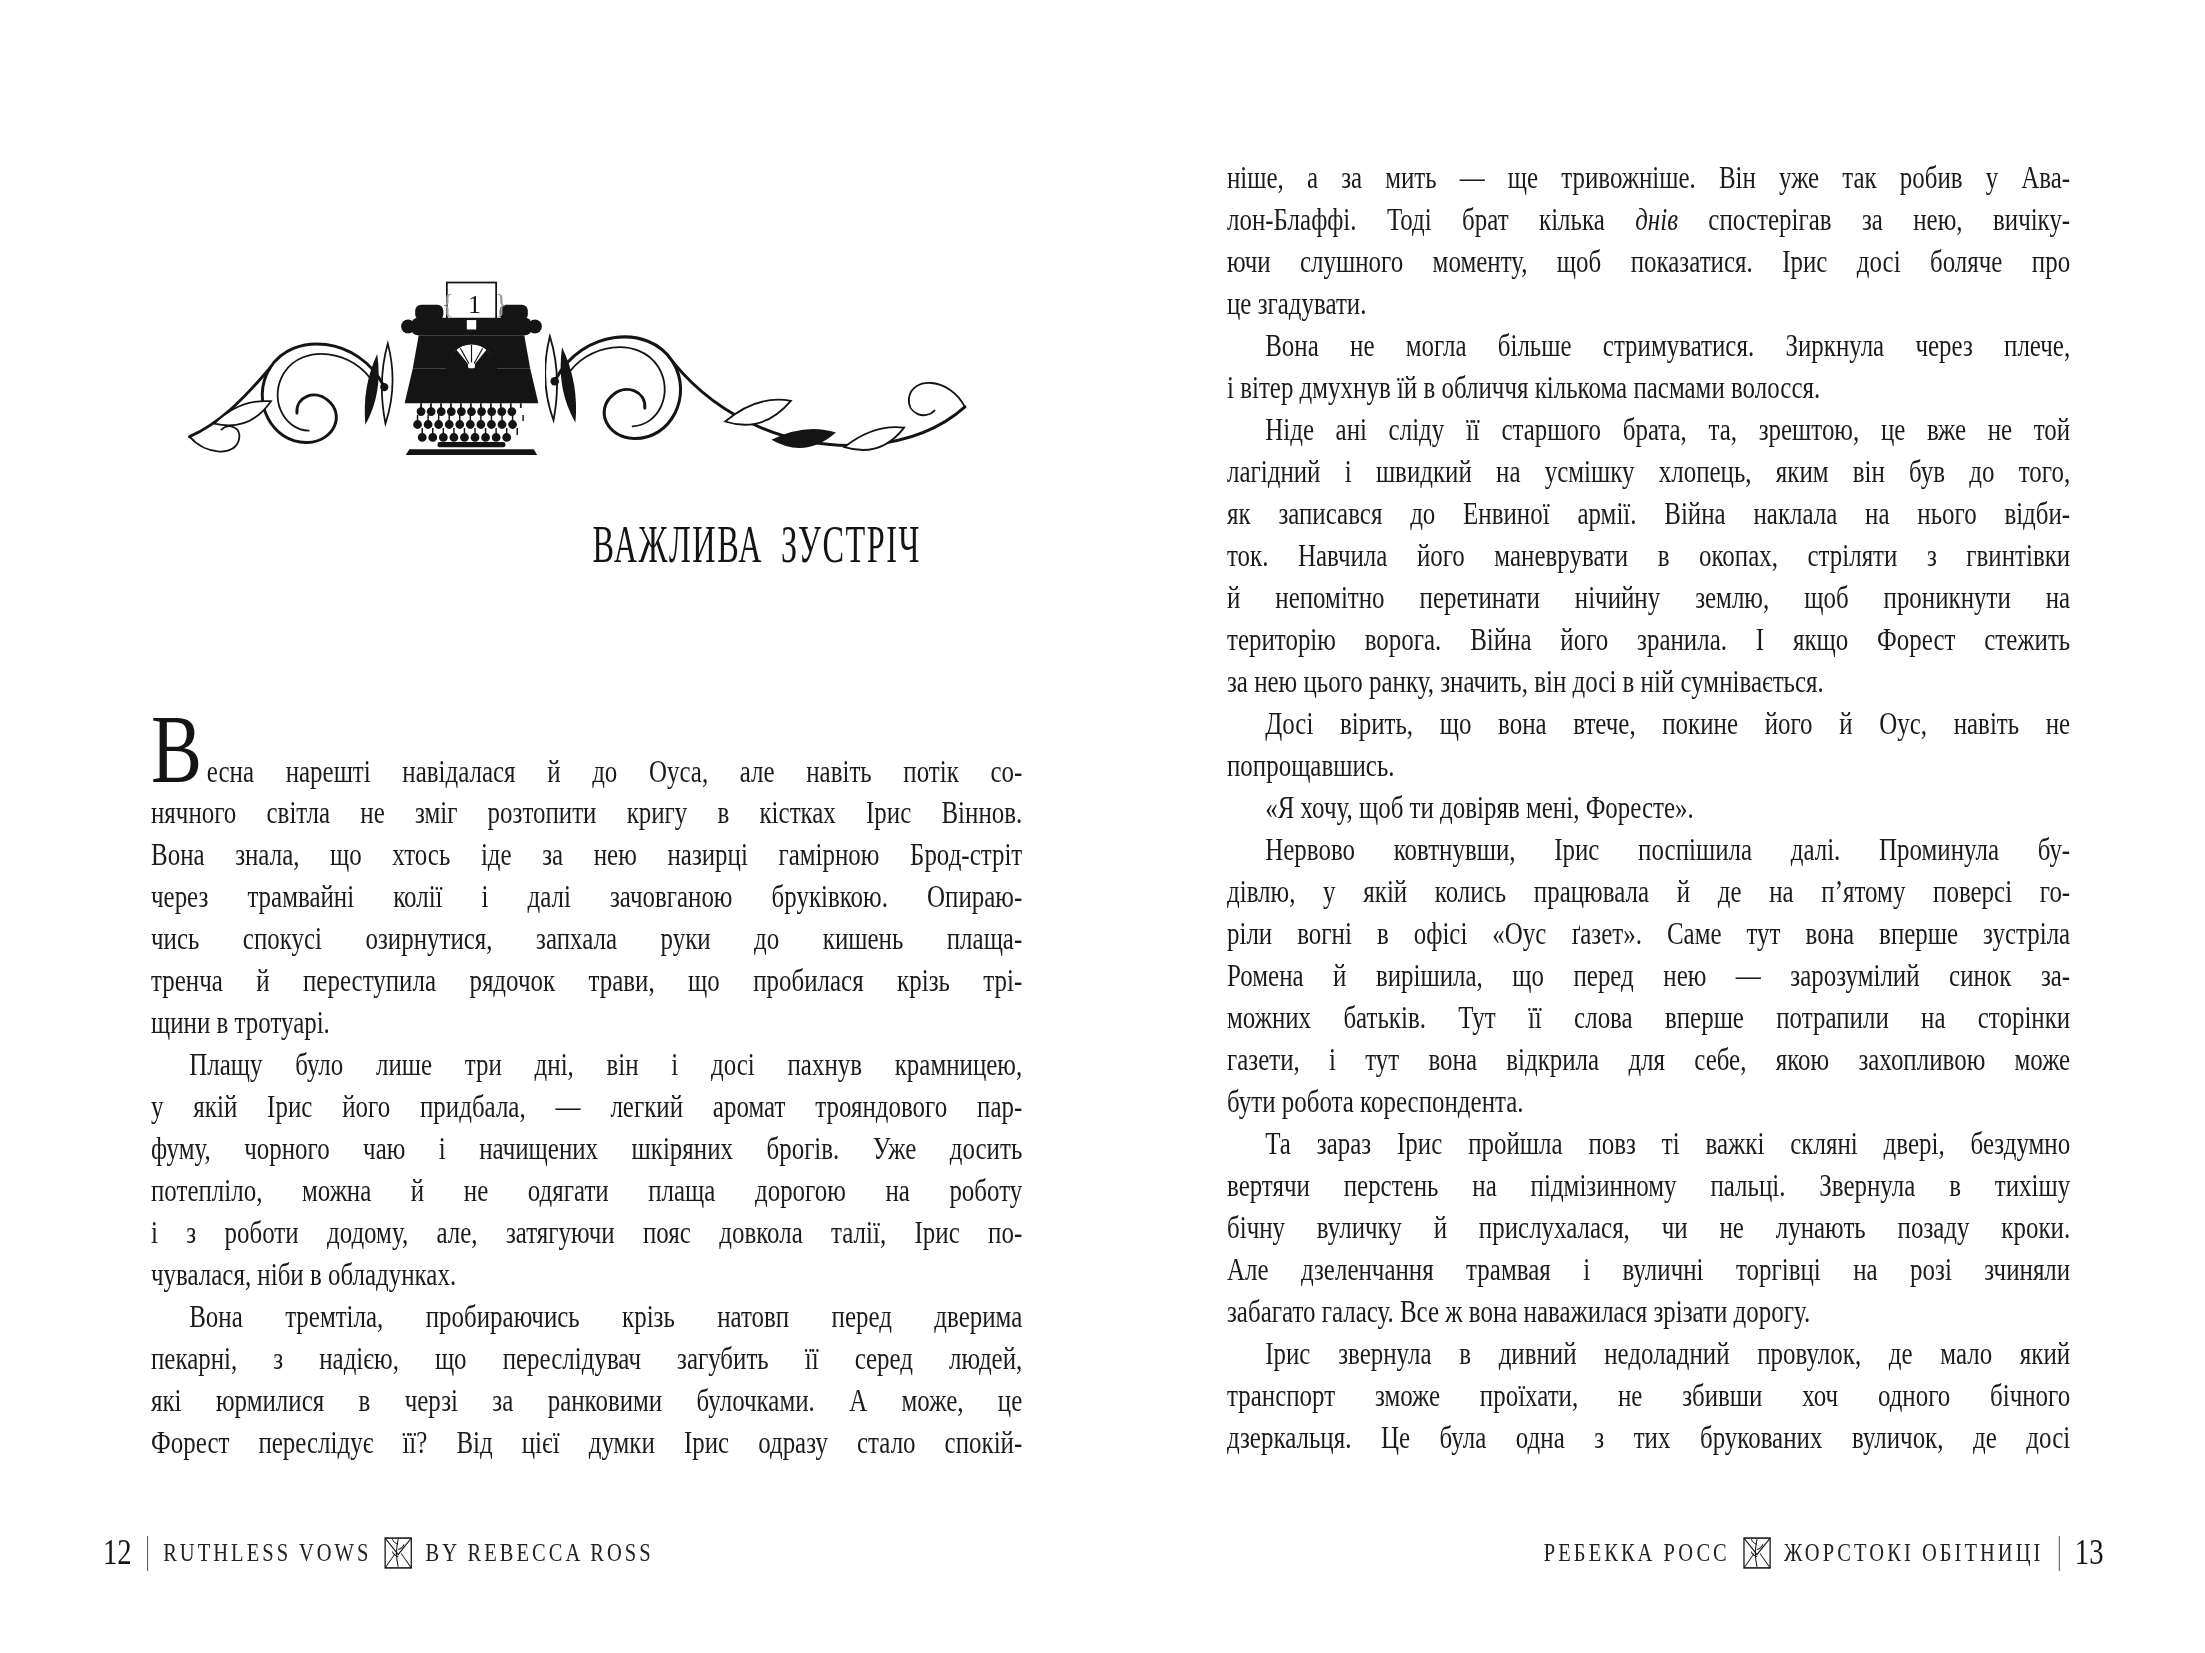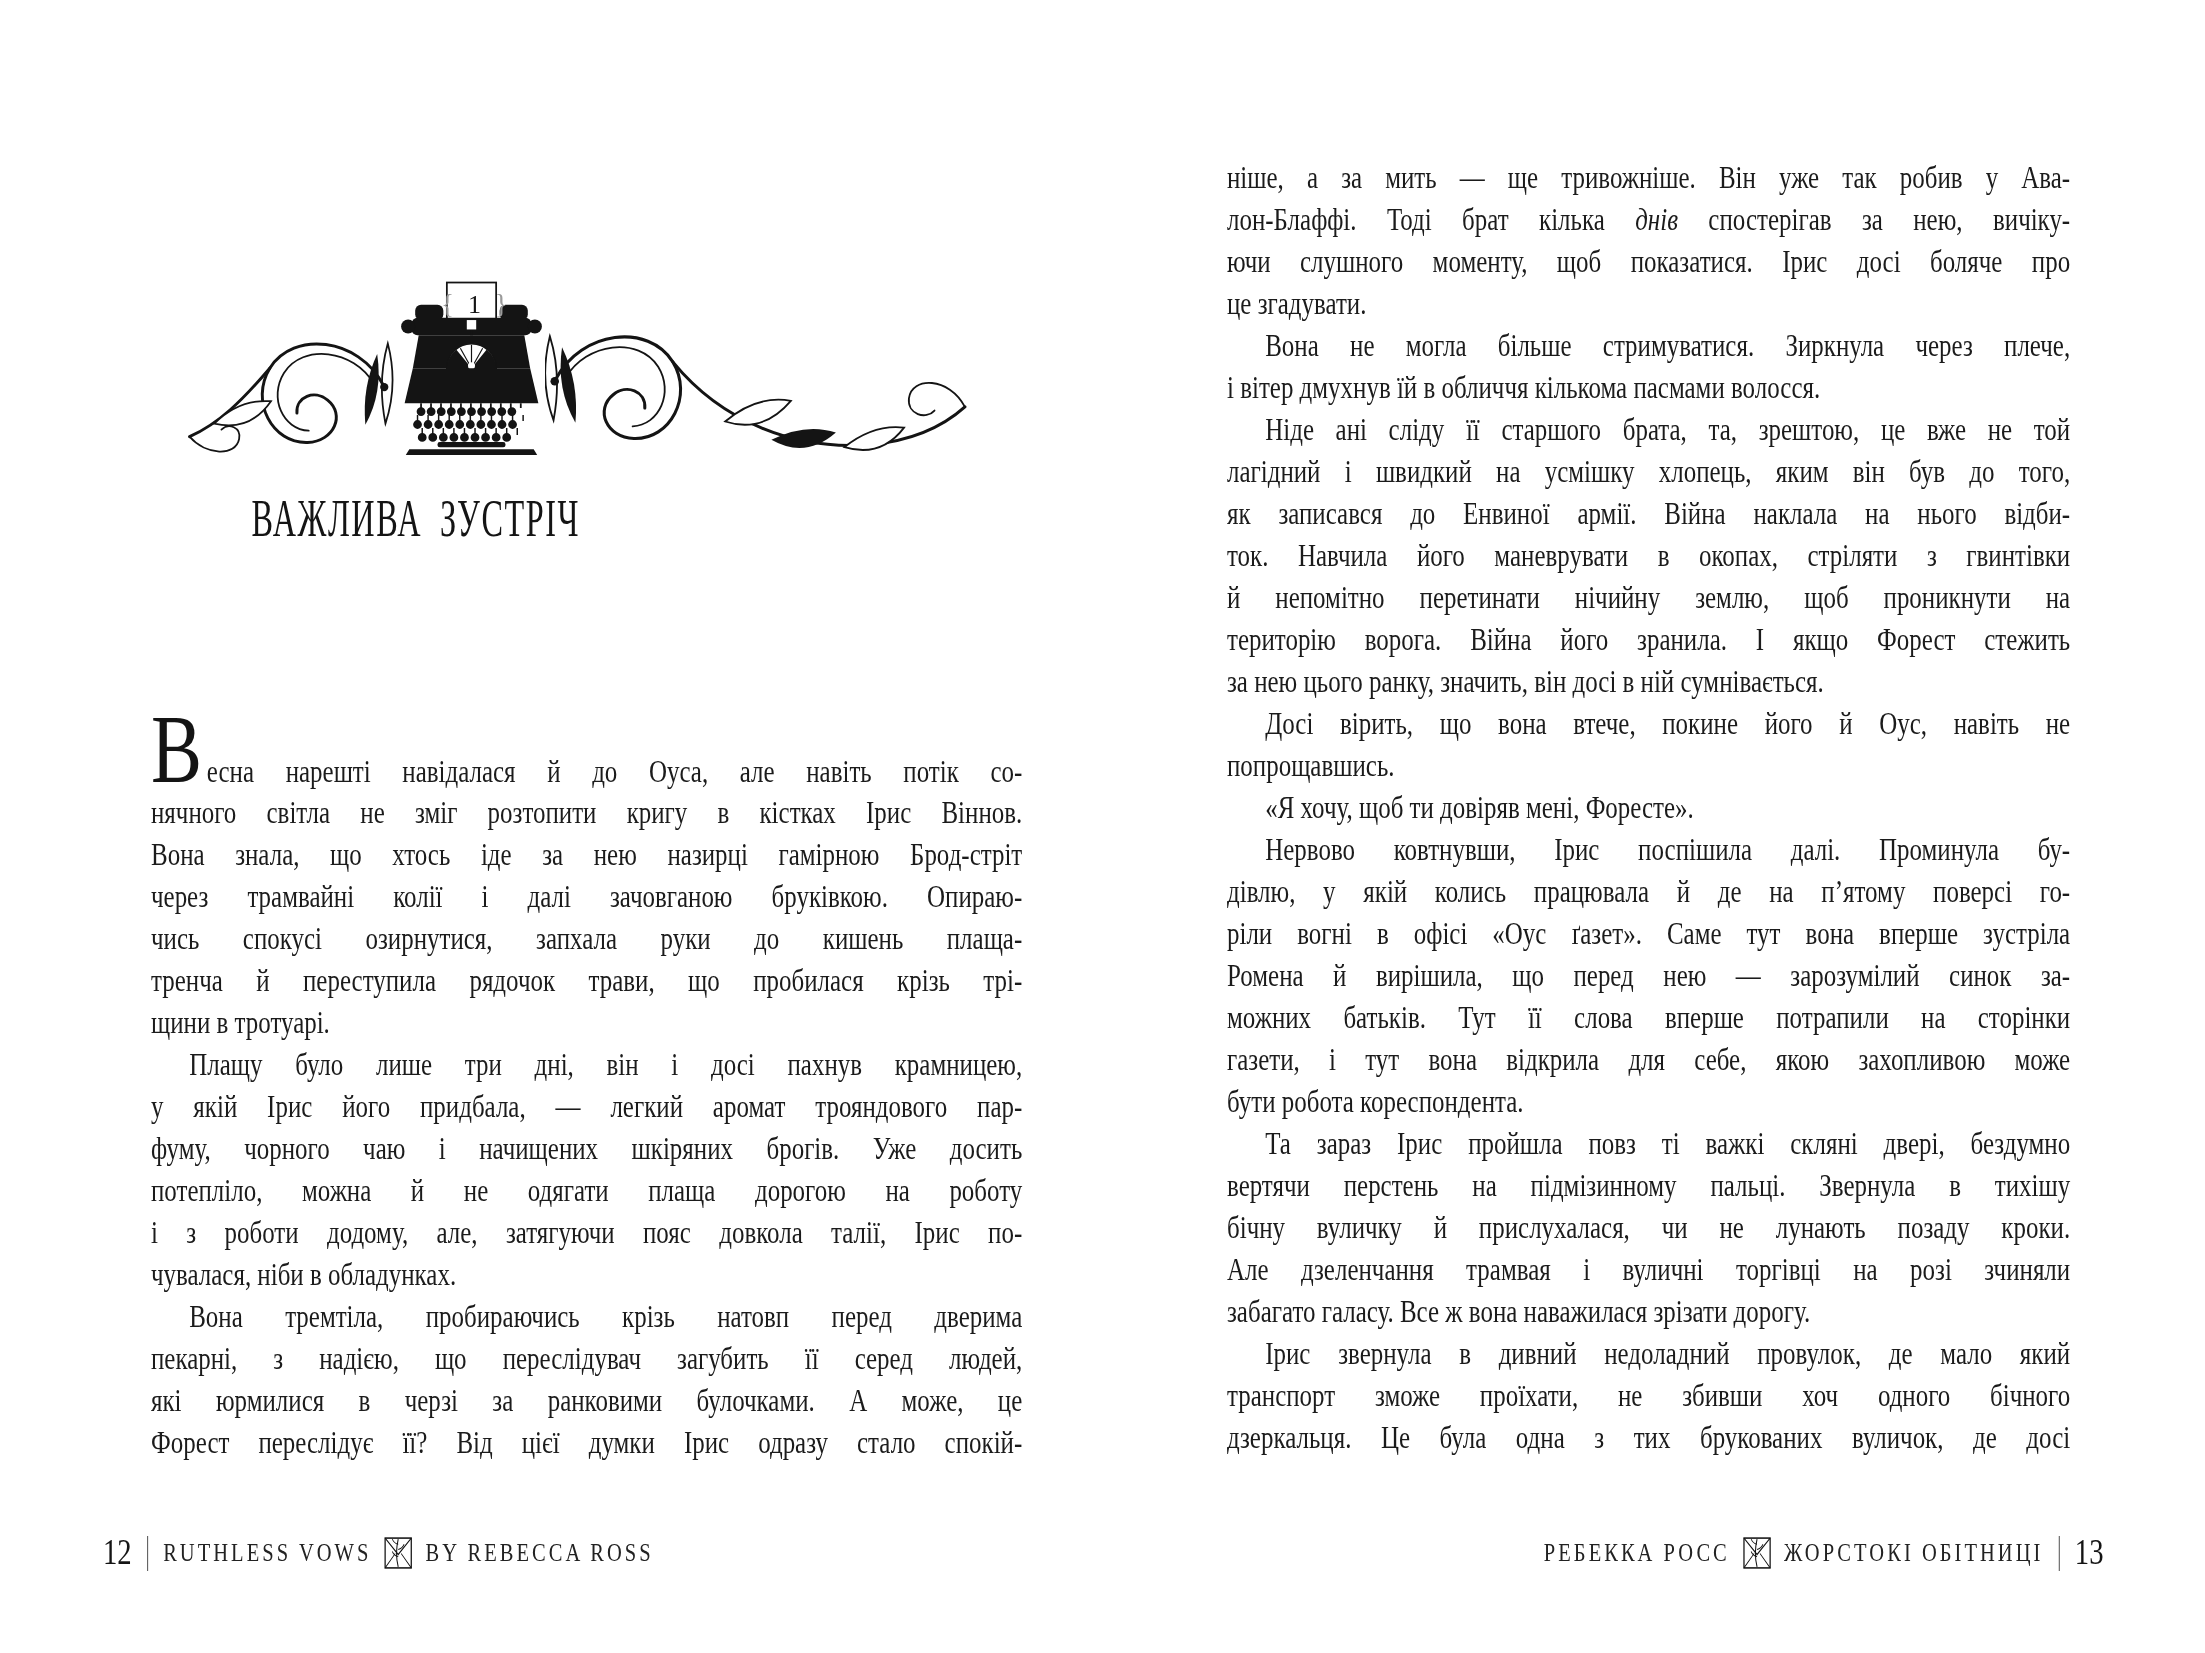--- a/index.html
+++ b/index.html
@@ -18,22 +18,22 @@
   .tw-black { fill:#141414; }
   .tw-white { fill:#ffffff; }
   .tw-line  { stroke:#141414; fill:none; }
   .paper-number {
     position:absolute; left:40px; top:10px; width:62px; text-align:center;
     font-size:26px; letter-spacing:3.7px; color:#141414; white-space:nowrap;
   }
   .paper-number .brace { color:#9a9a9a; font-size:27px; }
   
   .chapter-title-wrap {
-    position:absolute; left:151px; top:489px; width:871px;
-    display:flex; justify-content:flex-start;
+    position:absolute; left:151px; top:515px; width:871px;
+    display:flex; justify-content:flex-end;
   }
   .chapter-title {
     display:inline-block; font-size:52px; letter-spacing:2.5px; word-spacing:13.7px;
     transform:scaleX(0.62); transform-origin:center top; white-space:nowrap;
     color:#141414; font-weight:400;
   }
   
   .body-block { position:absolute; transform-origin:left top; }
   #left-body  { left:151px;  top:749px; width:1117px; transform:scaleX(0.78); }
   #right-body { left:1227px; top:156px;  width:1081px; transform:scaleX(0.78); }

